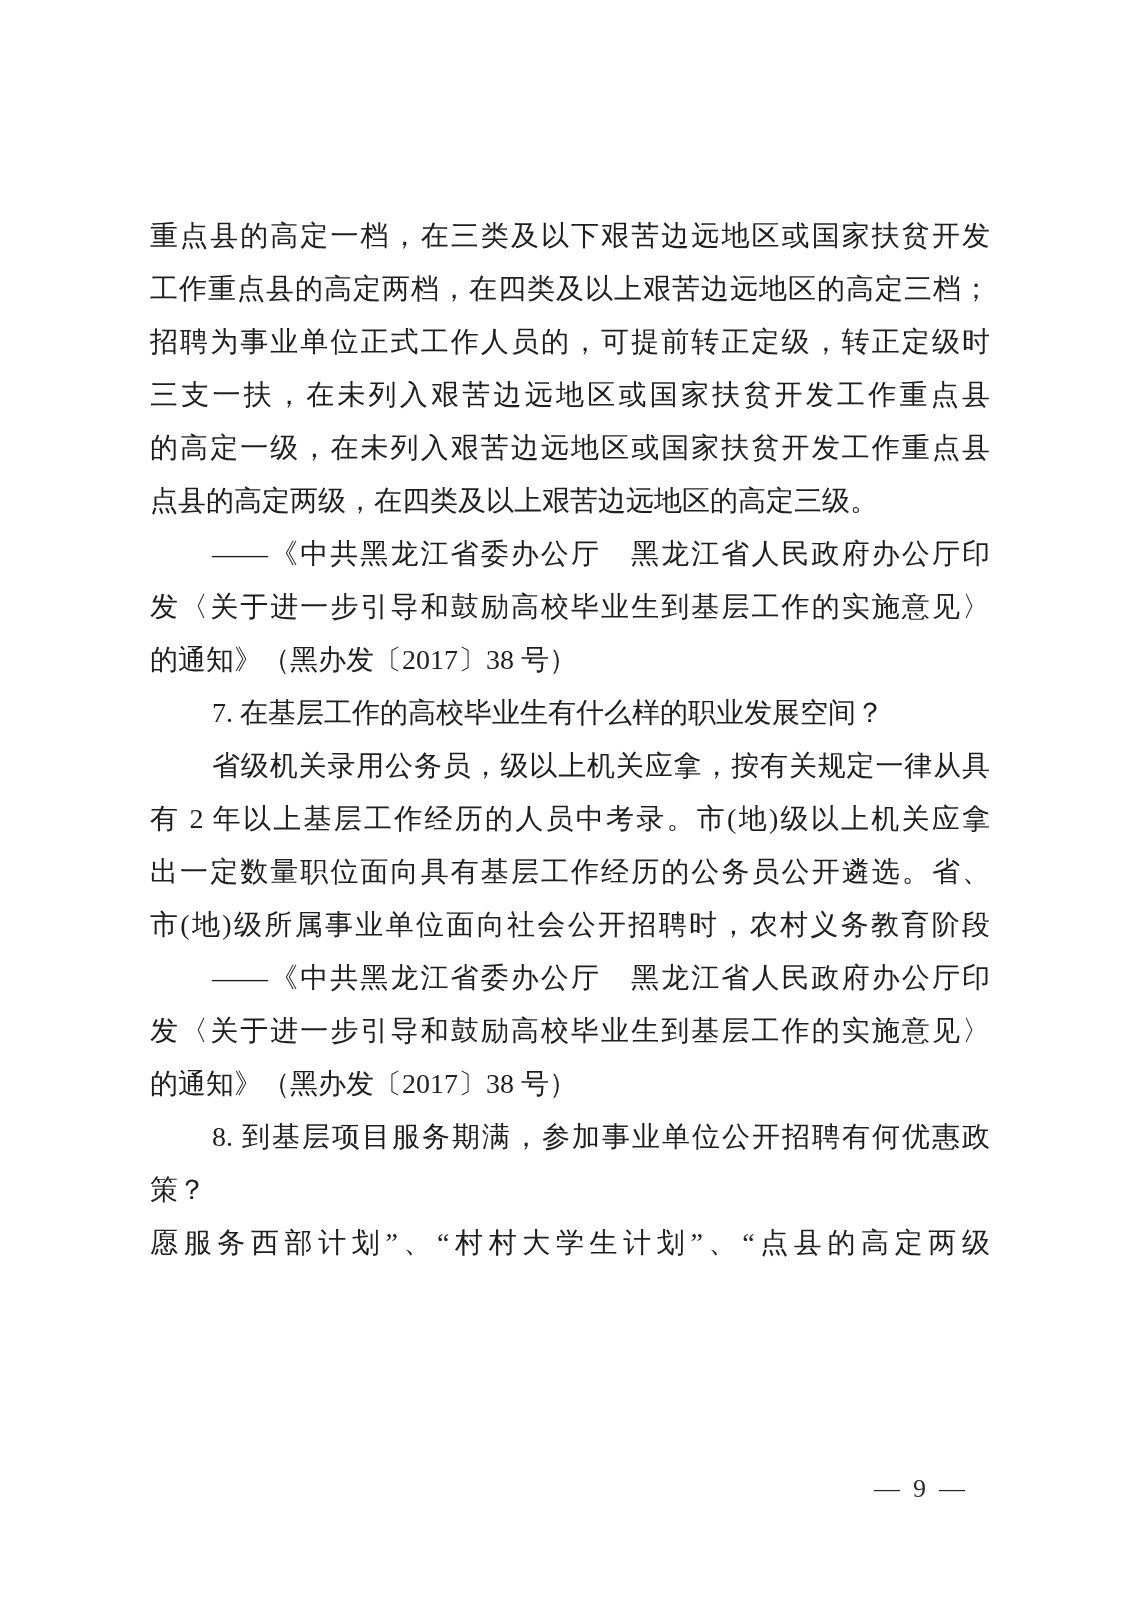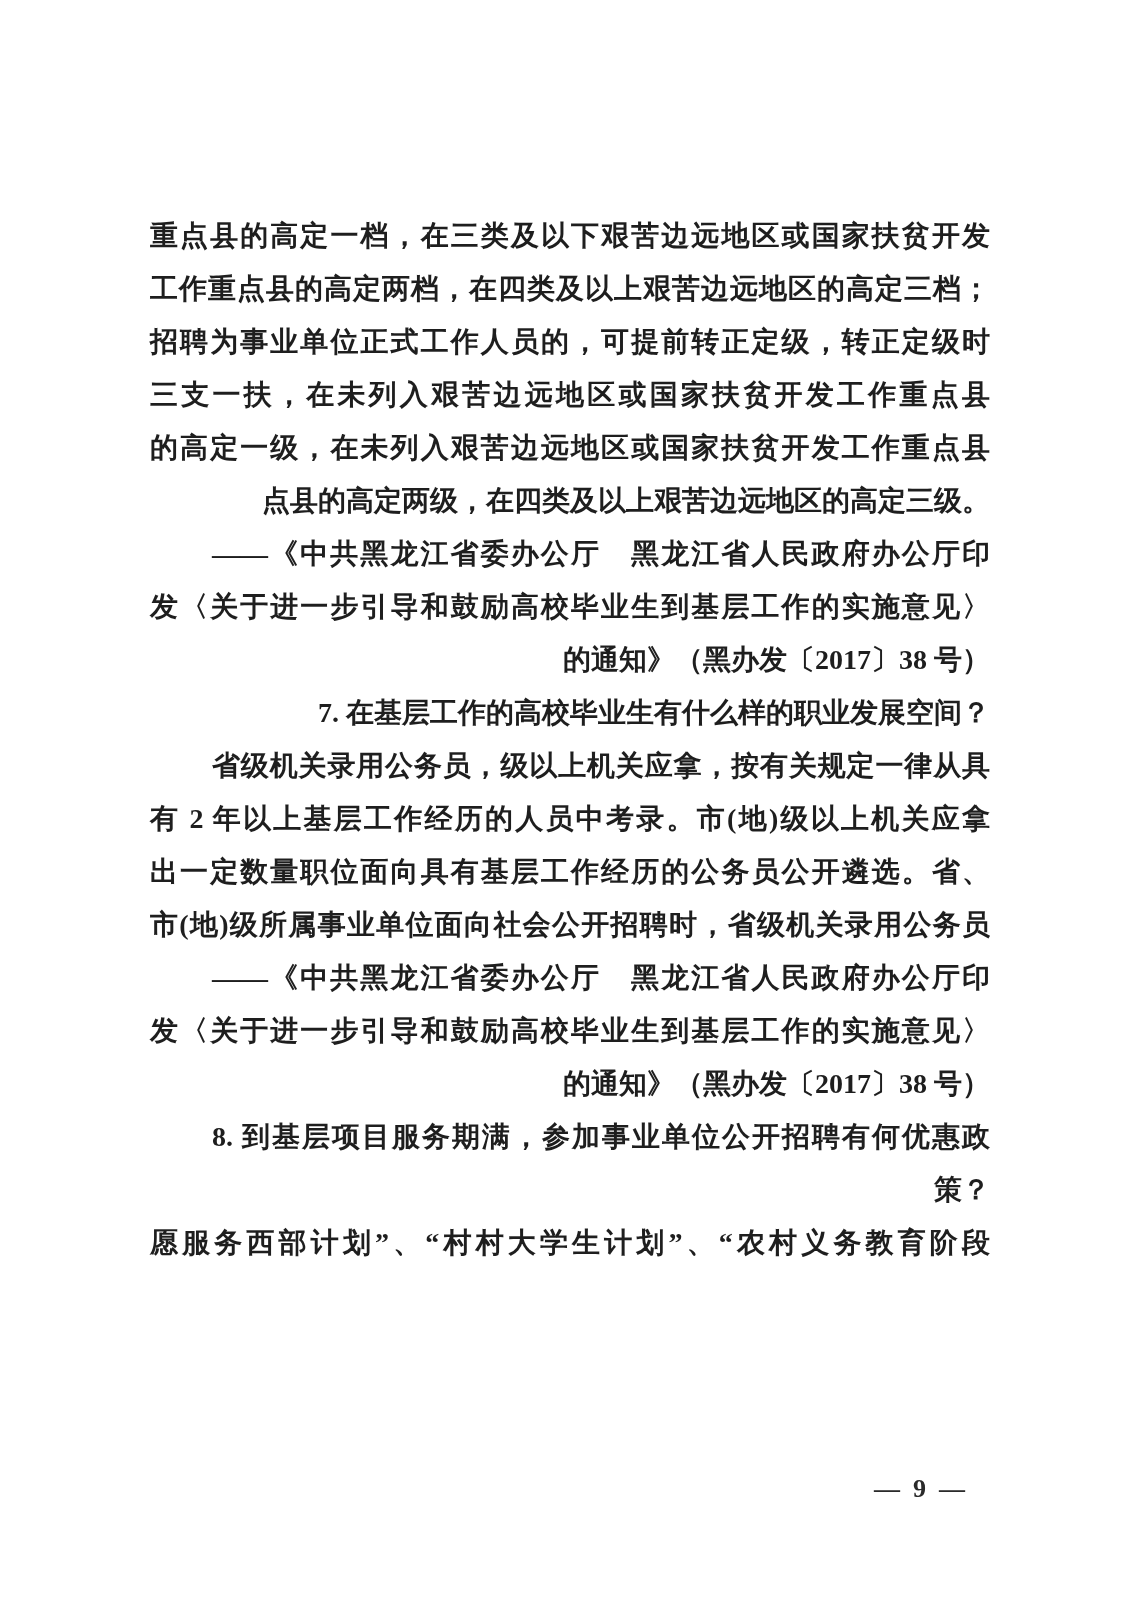--- a/index.html
+++ b/index.html
@@ -7,36 +7,34 @@
     padding: 0;
     background: #ffffff;
   }
   .page {
     position: relative;
     width: 1131px;
     height: 1600px;
     background: #ffffff;
     overflow: hidden;
     font-family: "Liberation Serif", "DejaVu Serif", serif;
-    font-weight: bold;
   }
   .doc-body {
     position: absolute;
     left: 150px;
     top: 209px;
     width: 840px;
     color: #1e1e1e;
   }
   .doc-line {
     height: 53px;
     line-height: 53px;
     font-size: 28px;
     white-space: nowrap;
     overflow: visible;
-    text-align: right;
   }
   .doc-line.fill {
     white-space: normal;
     text-align: justify;
     text-align-last: justify;
   }
   .doc-line.indent {
     padding-left: 62px;
   }
   .page-footer {
@@ -63,27 +61,27 @@
       <div class="doc-line fill">三支一扶，在未列入艰苦边远地区或国家扶贫开发工作重点县</div>
       <div class="doc-line fill">的高定一级，在未列入艰苦边远地区或国家扶贫开发工作重点县</div>
       <div class="doc-line">点县的高定两级，在四类及以上艰苦边远地区的高定三级。</div>
       <div class="doc-line indent fill">——《中共黑龙江省委办公厅　黑龙江省人民政府办公厅印</div>
       <div class="doc-line fill">发〈关于进一步引导和鼓励高校毕业生到基层工作的实施意见〉</div>
       <div class="doc-line">的通知》（黑办发〔2017〕38 号）</div>
       <div class="doc-line indent">7. 在基层工作的高校毕业生有什么样的职业发展空间？</div>
       <div class="doc-line indent fill">省级机关录用公务员，级以上机关应拿，按有关规定一律从具</div>
       <div class="doc-line fill">有 2 年以上基层工作经历的人员中考录。市(地)级以上机关应拿</div>
       <div class="doc-line fill">出一定数量职位面向具有基层工作经历的公务员公开遴选。省、</div>
-      <div class="doc-line fill">市(地)级所属事业单位面向社会公开招聘时，省级机关录用公务员</div>
+      <div class="doc-line fill">市(地)级所属事业单位面向社会公开招聘时，农村义务教育阶段</div>
       <div class="doc-line indent fill">——《中共黑龙江省委办公厅　黑龙江省人民政府办公厅印</div>
       <div class="doc-line fill">发〈关于进一步引导和鼓励高校毕业生到基层工作的实施意见〉</div>
       <div class="doc-line">的通知》（黑办发〔2017〕38 号）</div>
       <div class="doc-line indent fill">8. 到基层项目服务期满，参加事业单位公开招聘有何优惠政</div>
       <div class="doc-line">策？</div>
-      <div class="doc-line fill">愿服务西部计划”、“村村大学生计划”、“农村义务教育阶段</div>
+      <div class="doc-line fill">愿服务西部计划”、“村村大学生计划”、“点县的高定两级</div>
     </div>
 
   <div class="page-footer">
     <span>—</span>
     <span>9</span>
     <span>—</span>
   </div>
 
 </div>
 

